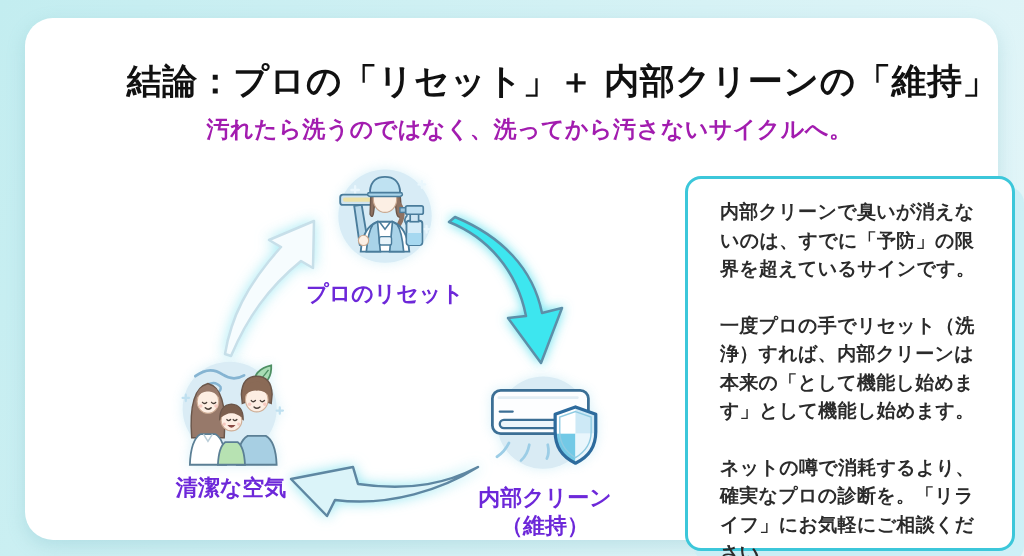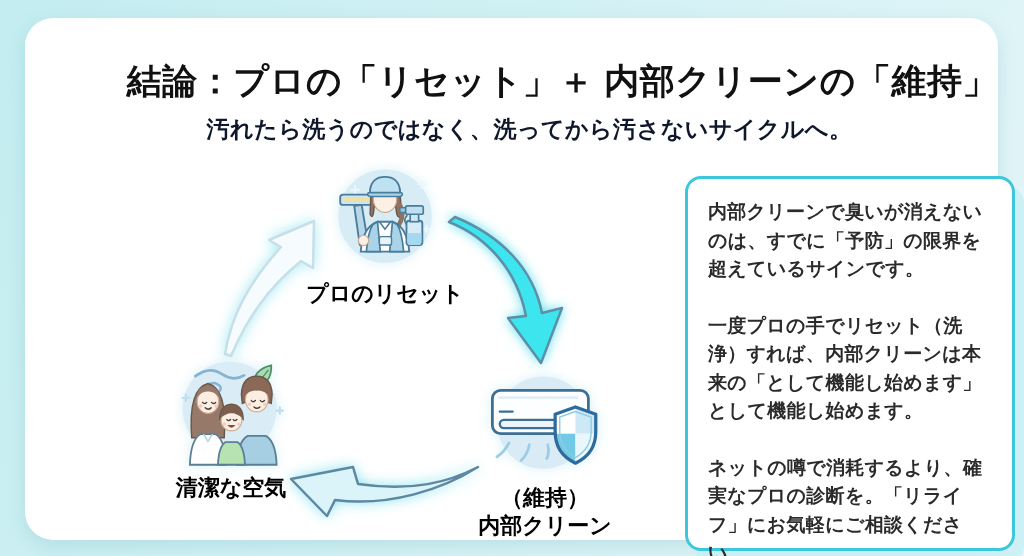--- a/index.html
+++ b/index.html
@@ -14,40 +14,40 @@
     background:#ffffff; border-radius:28px;
     box-shadow: 0 6px 18px rgba(110,180,195,0.28);
   }
   .title {
     position:absolute; left:0; top:40px; width:100%;
     text-align:right; font-size:35px; font-weight:bold; color:#111;
     letter-spacing:0.5px; white-space:nowrap;
   }
   .subtitle {
     position:absolute; left:0; top:96px; width:100%;
-    text-align:center; font-size:23px; font-weight:bold; color:#0f172a;
+    text-align:center; font-size:23px; font-weight:bold; color:#a21caf;
     letter-spacing:0.5px; white-space:nowrap;padding-left:36px;
   }
   .node { position:absolute; display:flex; flex-direction:column; align-items:center; width:220px; }
   .node svg { filter: drop-shadow(0 0 6px rgba(170,225,240,0.45)); }
   .node-label {
     margin-top:6px; text-align:center; font-size:22px; font-weight:bold;
-    color:#000000; line-height:1.25; white-space:nowrap;
+    color:#6d28d9; line-height:1.25; white-space:nowrap;
   }
   .node-pro   { left:250px; top:144px; }
   .node-clean { left:410px; top:352px; }
   .node-air   { left:96px;  top:336px;align-items:center; }
   .arrows { position:absolute; left:0; top:0; width:1024px; height:556px; pointer-events:none; }
   .arrow-cyan  { filter: drop-shadow(0 0 6px rgba(70,220,235,0.85)); }
   .arrow-pale  { filter: drop-shadow(0 0 7px rgba(110,220,235,0.75)); }
   .arrow-white { filter: drop-shadow(0 0 7px rgba(130,225,240,0.7)); }
   .infobox {
     position:absolute; left:660px; top:158px; width:330px; height:375px;
     background:#ffffff; border:3px solid #3cc7da; border-radius:16px;
-    padding:19px 20px 10px 20px;
+    padding:19px 20px 10px 32px;
     box-shadow: 9px 11px 0 rgba(198,238,246,0.75);
   }
   .infobox p {
     font-size:19px; font-weight:bold; color:#2b2b2b;
     line-height:1.5; letter-spacing:0.3px; margin-bottom:28px;
   }
   .infobox p:last-child { margin-bottom:0; }
 </style>
 </head>
 <body>
@@ -124,22 +124,22 @@
           <rect x="6" y="3" width="22" height="29" fill="#ffffff"></rect>
           <rect x="28" y="3" width="22" height="29" fill="#cde9f6"></rect>
           <rect x="6" y="32" width="22" height="32" fill="#72c9e6"></rect>
           <rect x="28" y="32" width="22" height="32" fill="#e9f6fc"></rect>
         </g>
         <path d="M28 3 L50 11 V30 C50 47 41 58 28 64 C15 58 6 47 6 30 V11 Z" fill="none" stroke="#2d6b9d" stroke-width="3.5" stroke-linejoin="round"></path>
         <path d="M28 8 L45 14 V30 C45 43 38 52 28 58 C18 52 11 43 11 30 V14 Z" fill="none" stroke="#8fcbe2" stroke-width="1.5"></path>
       </g>
     </svg>
     <div class="node-label">
+      <div>内部クリーン</div>
       <div>（維持）</div>
-      <div>内部クリーン</div>
     </div>
   </div>
 
   <div class="node node-air">
     <svg width="122" height="114" viewBox="0 0 135 125">
       <circle cx="66" cy="60" r="52" fill="#daecf5"></circle>
 
       <path d="M28 24 q16 -12 30 -2 q12 8 24 1" fill="none" stroke="#85b4d2" stroke-width="3" stroke-linecap="round"></path>
       <path d="M40 34 q10 -6 16 2 a5 5 0 0 1 -8 5" fill="none" stroke="#85b4d2" stroke-width="2.6" stroke-linecap="round"></path>
 

